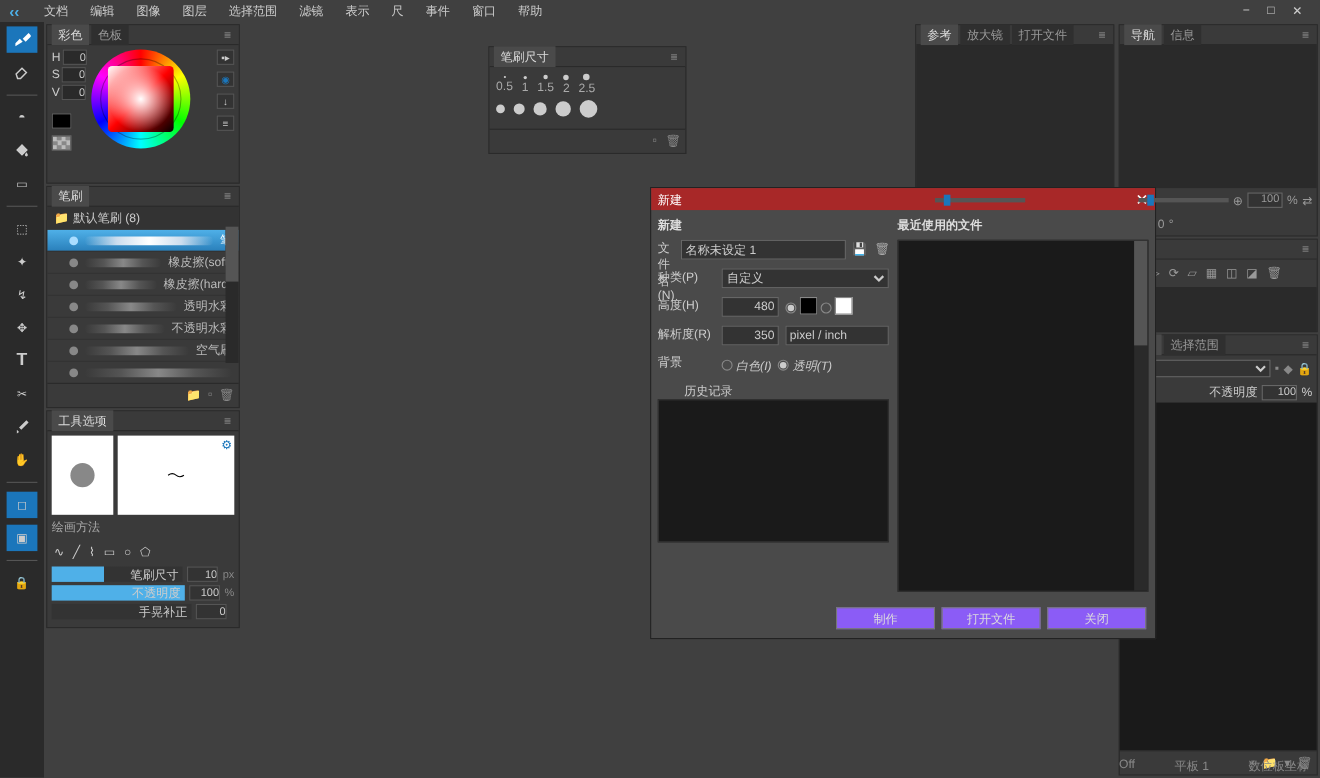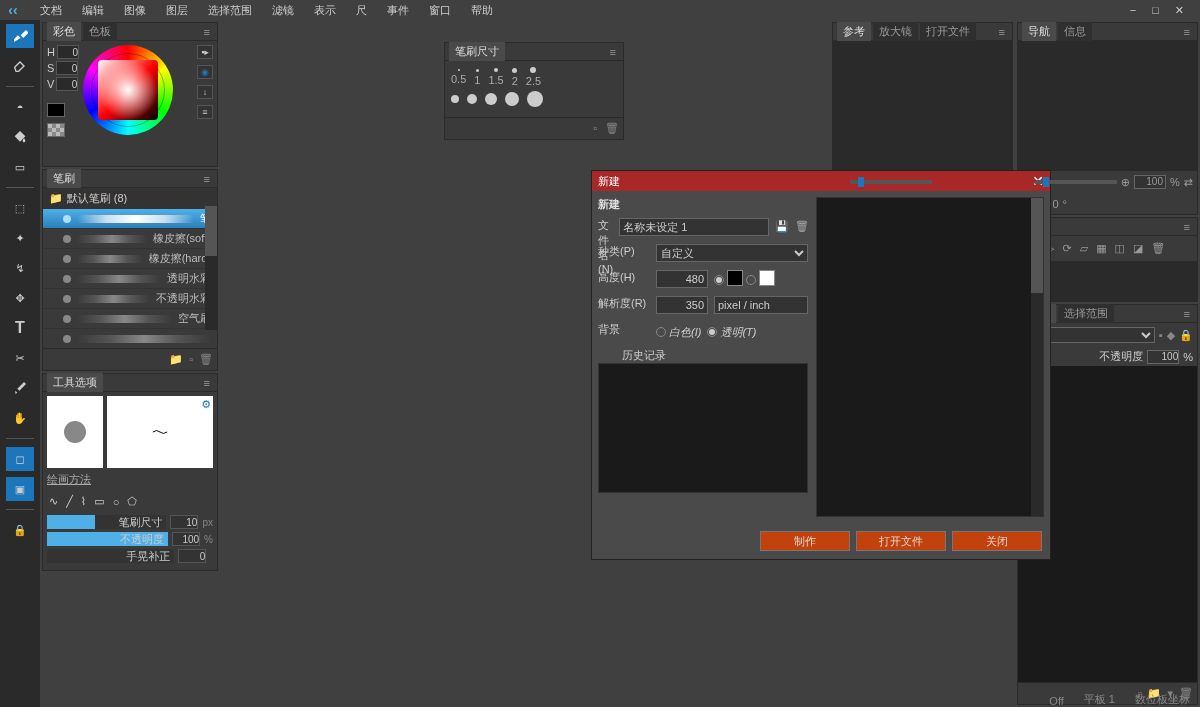--- a/index.html
+++ b/index.html
@@ -57,21 +57,21 @@
 .brush-footer { padding:4px; display:flex; justify-content:flex-end; gap:6px; border-top:1px solid #2a2a2a;}
 .brush-footer span{color:#888;cursor:pointer;}
 
 
 .tool-opts-body{padding:4px;}
 .preview-row{display:flex;gap:4px;height:72px;}
 .preview-sm{width:56px;background:#fff;display:flex;align-items:center;justify-content:center;position:relative;}
 .preview-sm .circle{width:22px;height:22px;background:#888;border-radius:50%;}
 .preview-lg{flex:1;background:#fff;display:flex;align-items:center;justify-content:center;position:relative;}
 .preview-lg .gear{position:absolute;top:2px;right:2px;color:#1b76bb;}
-.opt-label{padding:4px 0;color:#aaa;text-decoration:underline;}
+.opt-label{padding:4px 0;color:#aaa;}
 .shape-row{display:flex;gap:8px;padding:4px 2px;align-items:center;}
 .shape-row span{color:#ccc;cursor:pointer;}
 .slider-row{display:flex;align-items:center;gap:4px;margin:3px 0;}
 .slider-row .bar{flex:1;height:14px;background:linear-gradient(90deg,#4fb0e8 40%,#333 40%);position:relative;display:flex;align-items:center;justify-content:flex-end;padding-right:4px;color:#ccc;font-size:10px;}
 .slider-row .bar.full{background:linear-gradient(90deg,#4fb0e8 100%,#333 0);}
 .slider-row .bar.empty{background:#333;}
 .slider-row input{width:28px;background:#333;border:1px solid #555;color:#ccc;text-align:right;font-size:10px;height:14px;}
 .slider-row .suffix{color:#888;font-size:10px;}
 
 
@@ -101,38 +101,38 @@
 .field-row .preset.wh{background:#fff;}
 .field-row .radio{display:flex;align-items:center;gap:3px;font-style:italic;}
 .field-row .radio .r{width:10px;height:10px;border:1px solid #888;border-radius:50%;display:inline-block;}
 .field-row .radio .r.on::after{content:'';display:block;width:6px;height:6px;background:#ccc;border-radius:50%;margin:1px;}
 .icon-btn{width:16px;height:16px;display:flex;align-items:center;justify-content:center;color:#aaa;cursor:pointer;}
 .history-box,.recent-box{background:#1a1a1a;border:1px solid #333;height:130px;}
 .recent-box{height:320px;position:relative;}
 .recent-box .sb{position:absolute;right:0;top:0;bottom:0;width:12px;background:#2a2a2a;}
 .recent-box .sb .th{width:100%;height:30%;background:#555;}
 .dialog-buttons{display:flex;gap:6px;justify-content:flex-end;padding:8px;}
-.dialog-buttons button{width:90px;height:20px;background:#c2410c;border:1px solid #777;color:#ddd;cursor:pointer;}
+.dialog-buttons button{width:90px;height:20px;background:#8b5cf6;border:1px solid #777;color:#ddd;cursor:pointer;}
 
 
 .ref-body{height:130px;background:#2a2a2a;}
 .ref-ctrl{padding:4px;display:flex;align-items:center;gap:4px;color:#999;}
 .ref-ctrl .slider{flex:1;height:4px;background:#555;position:relative;}
 .ref-ctrl .slider .h{position:absolute;left:10%;top:-3px;width:6px;height:10px;background:#1b76bb;}
 .ref-ctrl .box{width:32px;height:14px;border:1px solid #666;background:#333;font-size:10px;text-align:right;padding-right:2px;}
 .ref-ctrl2{padding:4px;display:flex;align-items:center;gap:4px;color:#999;}
 .shortcut-body{padding:8px;display:flex;gap:10px;flex-wrap:wrap;}
 .shortcut-body span{color:#bbb;cursor:pointer;}
 .layer-header{padding:4px;display:flex;align-items:center;gap:4px;}
 .layer-header select{flex:1;height:16px;background:#333;border:1px solid #666;color:#ccc;}
 .layer-opacity{padding:2px 4px;display:flex;justify-content:flex-end;align-items:center;gap:4px;}
 .layer-opacity input{width:32px;height:14px;background:#333;border:1px solid #666;color:#ccc;text-align:right;font-size:10px;}
 .layer-list{flex:1;background:#1a1a1a;min-height:290px;}
 .layer-footer{padding:4px;display:flex;gap:6px;justify-content:flex-end;border-top:1px solid #2a2a2a;}
-.statusbar{position:absolute;bottom:0;right:0;height:18px;display:flex;gap:20px;padding:0 10px;align-items:flex-end;color:#888;}
+.statusbar{position:absolute;bottom:0;right:0;height:18px;display:flex;gap:36px;padding:0 10px;align-items:flex-start;color:#888;}
 .ruler-body{padding:6px;display:flex;gap:8px;}
 .ruler-body span{color:#999;cursor:pointer;}
 
 svg{width:16px;height:16px;}
 </style>
 </head>
 <body>
 
 <div class="menubar">
   <span class="logo">‹‹</span>
@@ -440,20 +440,21 @@
               </span>
             <span class="radio">
                 <span class="r on"></span>
                 <span>透明(T)</span>
               </span>
           </div>
           <div style="margin-top:4px;color:#ccc;margin-left:24px;">历史记录</div>
           <div class="history-box"></div>
         </div>
         <div class="dialog-right">
+          <div class="dlg-h">最近使用的文件</div>
           <div class="recent-box">
               <div class="sb">
                 <div class="th"></div>
               </div>
             </div>
         </div>
       </div>
       <div class="dialog-buttons">
         <button>制作</button>
         <button>打开文件</button>

